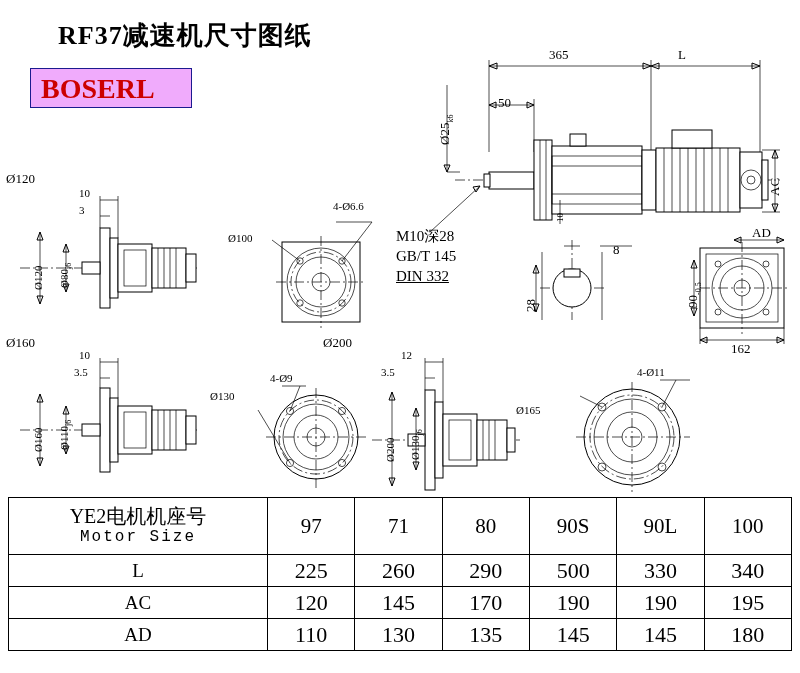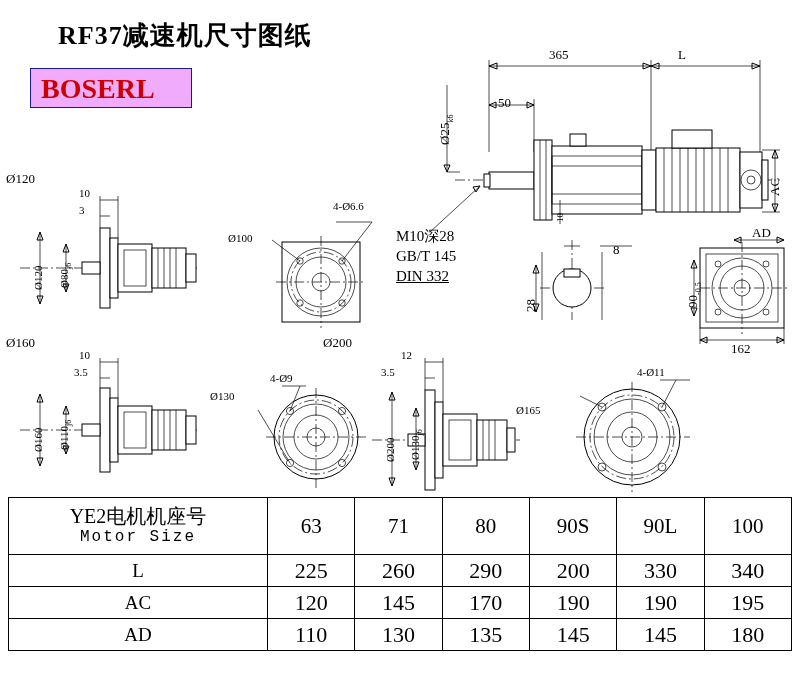--- a/index.html
+++ b/index.html
@@ -436,33 +436,33 @@
   <div class="lbl sm" style="left:637px; top:366px;">4-Ø11</div>
   <div class="lbl sm" style="left:516px; top:384px;margin-top:20px;">Ø165</div>
 
   <table id="spec-table">
     <tbody>
       <tr class="head">
         <td class="rowhead">
           <span class="hdr-cn">YE2电机机座号</span>
           <span class="hdr-en">Motor Size</span>
         </td>
-        <td>63</td>
+        <td>97</td>
         <td>71</td>
         <td>80</td>
         <td>90S</td>
         <td>90L</td>
         <td>100</td>
       </tr>
       <tr>
         <td class="rowhead">L</td>
         <td>225</td>
         <td>260</td>
         <td>290</td>
-        <td>200</td>
+        <td>500</td>
         <td>330</td>
         <td>340</td>
       </tr>
       <tr>
         <td class="rowhead">AC</td>
         <td>120</td>
         <td>145</td>
         <td>170</td>
         <td>190</td>
         <td>190</td>

